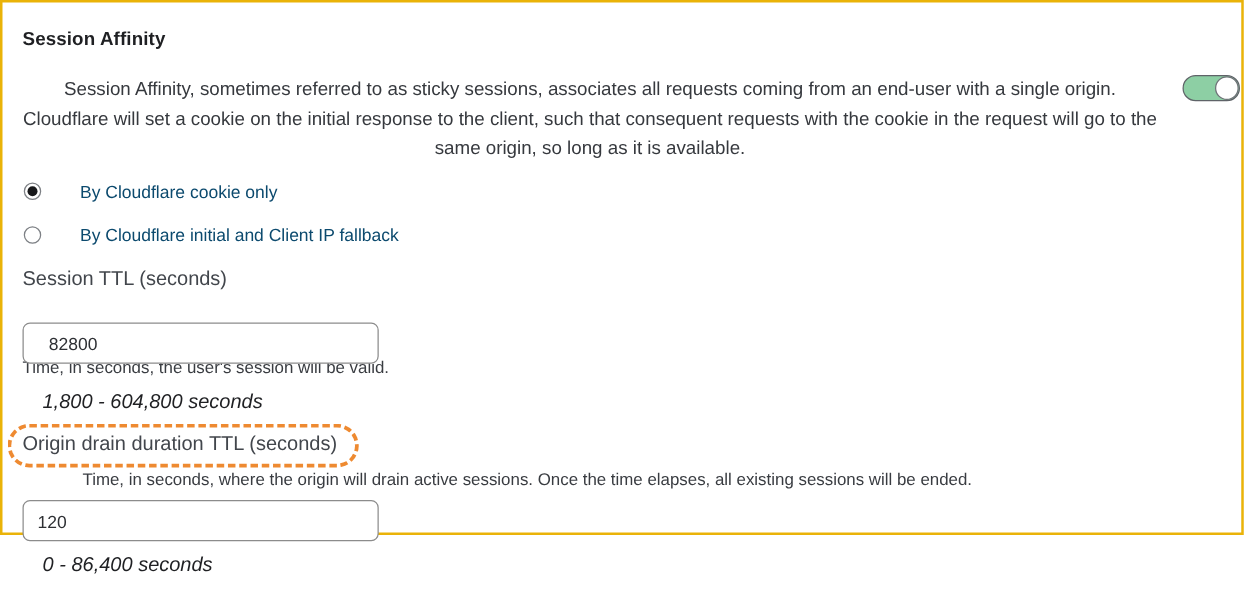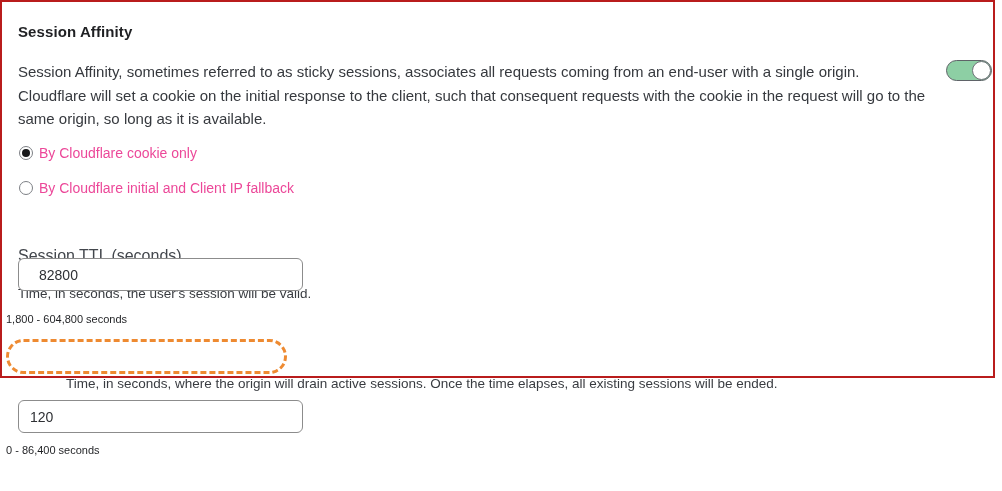--- a/index.html
+++ b/index.html
@@ -4,34 +4,34 @@
 <style>
   * { margin: 0; padding: 0; box-sizing: border-box; }
   html, body { background: #ffffff; }
   body {
     font-family: "Liberation Sans", "DejaVu Sans", sans-serif;
     width: 1002px; height: 491px; position: relative;
     -webkit-font-smoothing: antialiased;
   }
   .frame {
     position: absolute; left: 0; top: 0;
-    width: 995px; height: 378px;
+    width: 995px; height: 428px;
     background: #ffffff;
-    border: 2px solid #b91c1c;
+    border: 2px solid #eab308;
   }
   .abs { position: absolute; }
 
   .panel-title {
     left: 16px; top: 21px;
     font-size: 15px; font-weight: 700; color: #1f2023;
     letter-spacing: 0.1px;
   }
   .panel-desc {
     left: 16px; top: 58px; width: 908px;
-    font-size: 15px; line-height: 23.5px; color: #36393e;
+    font-size: 15px; line-height: 23.5px; color: #36393e; text-align: center;
   }
 
   
   .toggle {
     left: 944px; top: 58px; width: 46px; height: 21px;
     background: var(--toggle-green, #8dcfa4);
     border: 1px solid #5f6368; border-radius: 11px;
     cursor: pointer;
   }
   .toggle-knob {
@@ -49,41 +49,41 @@
     border: 1.5px solid #7d8085; background: #fff;
     display: inline-flex; align-items: center; justify-content: center;
     flex: 0 0 auto;
   }
   .radio-circle .dot {
     width: 8px; height: 8px; border-radius: 50%;
     background: #17181a; display: none;
   }
   .radio-circle.selected .dot { display: block; }
   .radio-label {
-    margin-left: 6px; font-size: 14px; color: #ec4899;
+    margin-left: 31px; font-size: 14px; color: #0c4a6e;
   }
 
   .field-label {
     left: 16px; font-size: 16px; color: #42464c;
   }
   .field-desc {
     left: 16px; font-size: 13.5px; color: #393c41;
   }
   .text-input {
     left: 16px; width: 285px; height: 33px;
     border: 1px solid #8c8c8c; border-radius: 6px;
     background: #fff; padding: 0 11px;
     font-family: "Liberation Sans", "DejaVu Sans", sans-serif;
     font-size: 14px; color: #2e3034; outline: none;
   }
   .range-hint {
-    left: 4px; font-size: 11px; color: #1f2023;
+    left: 32px; font-size: 16px; color: #1f2023; font-style: italic;
   }
 
-  .session-label { top: 213px; margin-top: 32px; }
+  .session-label { top: 213px; }
   .session-desc  { top: 240px; margin-top: 44px; }
   .session-input { top: 256px; padding-left: 20px; }
   .session-hint  { top: 311px; }
 
   .drain-annotation {
     left: 4px; top: 337px; width: 281px; height: 35px;
     border: 3px dashed var(--annotation, #ee8a31);
     border-radius: 18px;
     pointer-events: none;
   }
@@ -116,17 +116,18 @@
     <span class="radio-circle"></span>
     <span class="radio-label">By Cloudflare initial and Client IP fallback</span>
   </div>
 
   <div class="abs field-label session-label">Session TTL (seconds)</div>
   <div class="abs field-desc session-desc">Time, in seconds, the user's session will be valid.</div>
   <input class="abs text-input session-input" type="text" value="82800" style="">
   <div class="abs range-hint session-hint">1,800 - 604,800 seconds</div>
 
   <div class="abs drain-annotation"></div>
+  <div class="abs field-label drain-label">Origin drain duration TTL (seconds)</div>
   <div class="abs field-desc drain-desc">Time, in seconds, where the origin will drain active sessions. Once the time elapses, all existing sessions will be ended.</div>
   <input class="abs text-input drain-input" type="text" value="120" style="">
   <div class="abs range-hint drain-hint">0 - 86,400 seconds</div>
 
 </div>
 
 </body></html>

